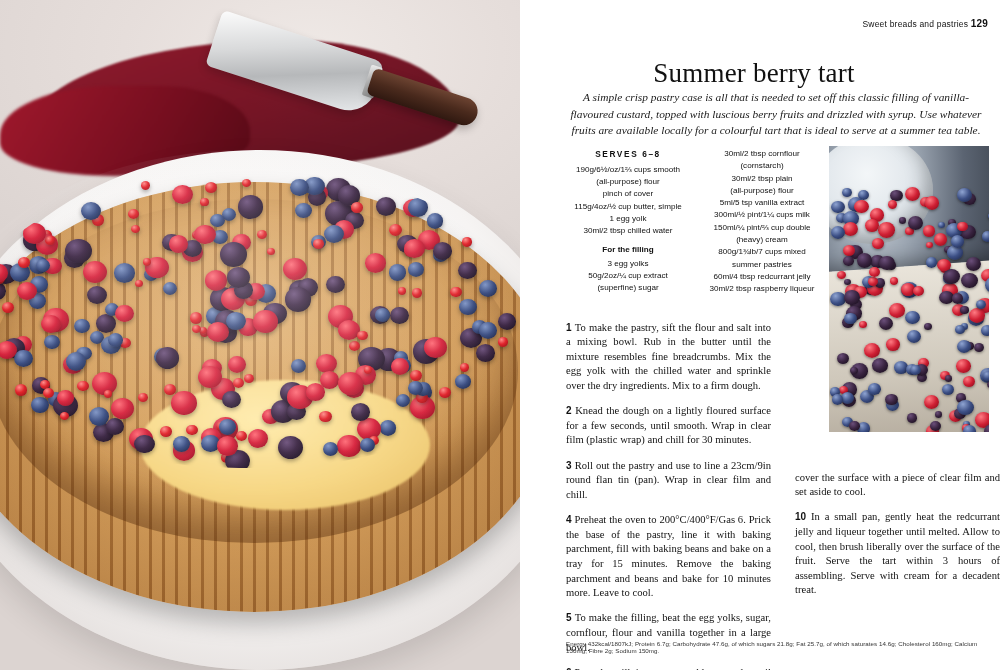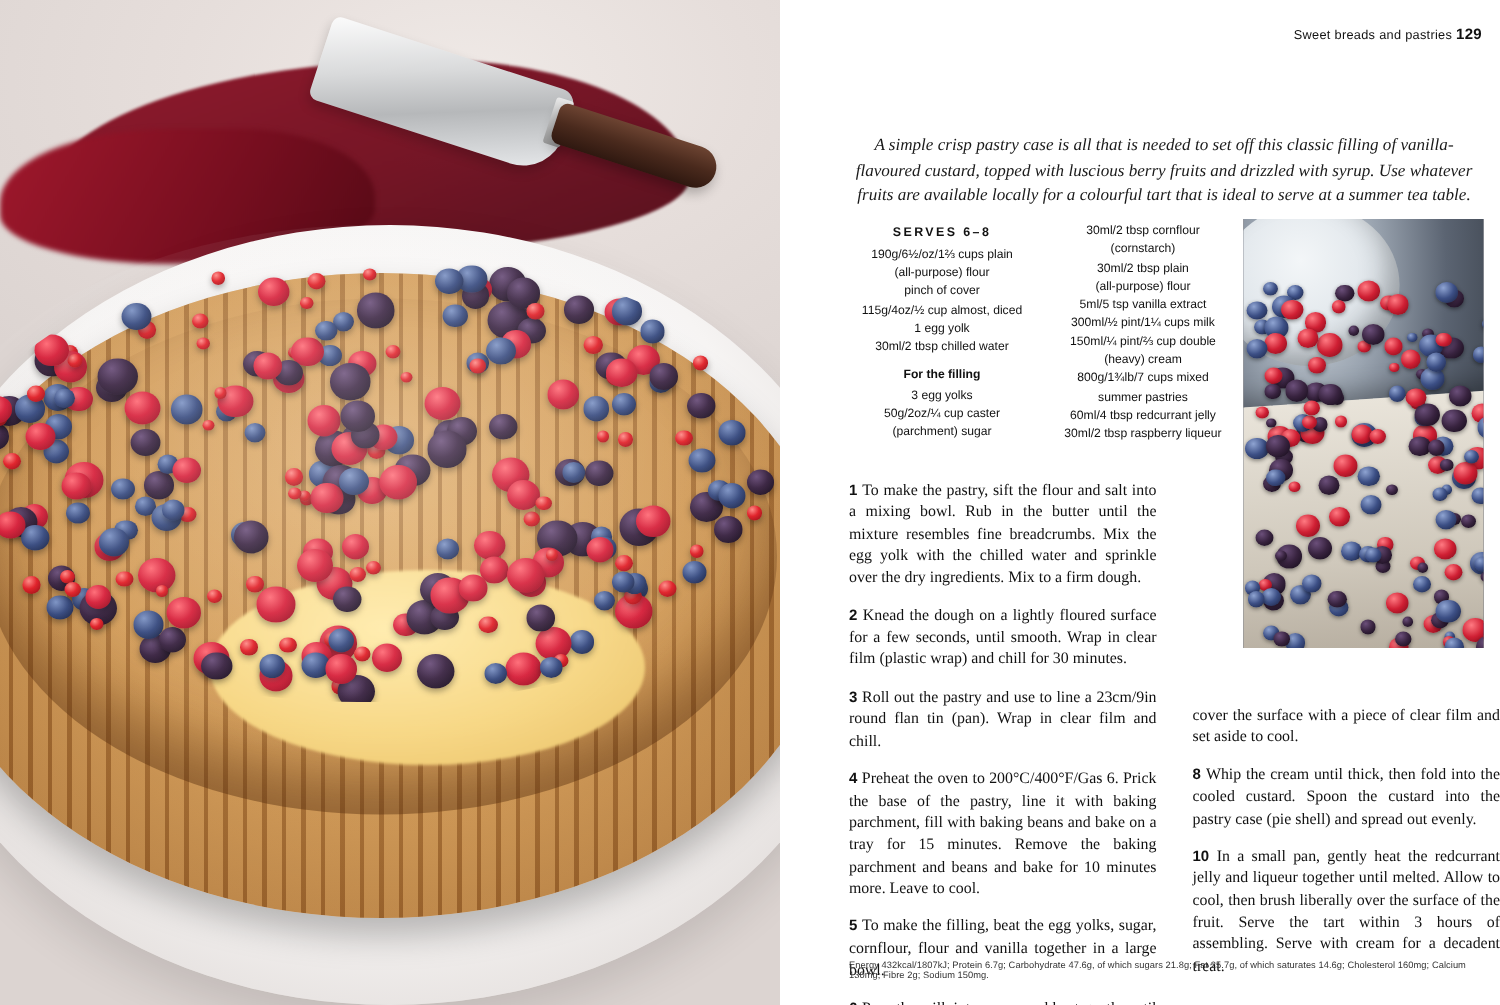--- a/index.html
+++ b/index.html
@@ -486,39 +486,40 @@
     <div class="dust"></div>
   </div>
 
   <div class="text-page">
 
     <div class="folio">
       <span>Sweet breads and pastries</span>
       <span class="num">129</span>
     </div>
 
+    <h1 class="recipe-title">Summer berry tart</h1>
 
     <p class="intro">A simple crisp pastry case is all that is needed to set off this classic filling of vanilla-flavoured custard, topped with luscious berry fruits and drizzled with syrup. Use whatever fruits are available locally for a colourful tart that is ideal to serve at a summer tea table.</p>
 
     <div class="ing-wrap">
       <div class="ing-col">
         <div class="serves">SERVES 6–8</div>
         <div id="ing-left">
-            <div>190g/6½/oz/1⅔ cups plain</div>
+            <div>190g/6½/oz/1⅔ cups smooth</div>
             <div>(all-purpose) flour</div>
             <div>pinch of cover</div>
-            <div>115g/4oz/½ cup almost, diced</div>
+            <div>115g/4oz/½ cup butter, simple</div>
             <div>1 egg yolk</div>
             <div>30ml/2 tbsp chilled water</div>
           </div>
         <div class="sub-head">For the filling</div>
         <div id="ing-left2">
             <div>3 egg yolks</div>
-            <div>50g/2oz/¼ cup caster</div>
-            <div>(parchment) sugar</div>
+            <div>50g/2oz/¼ cup extract</div>
+            <div>(superfine) sugar</div>
           </div>
       </div>
       <div class="ing-col">
         <div id="ing-right">
             <div>30ml/2 tbsp cornflour</div>
             <div>(cornstarch)</div>
             <div>30ml/2 tbsp plain</div>
             <div>(all-purpose) flour</div>
             <div>5ml/5 tsp vanilla extract</div>
             <div>300ml/½ pint/1¼ cups milk</div>
@@ -687,20 +688,19 @@
       <div class="col-left" id="steps-left">
           <p class="step"><span class="n">1 </span><span>To make the pastry, sift the flour and salt into a mixing bowl. Rub in the butter until the mixture resembles fine breadcrumbs. Mix the egg yolk with the chilled water and sprinkle over the dry ingredients. Mix to a firm dough.</span></p>
           <p class="step"><span class="n">2 </span><span>Knead the dough on a lightly floured surface for a few seconds, until smooth. Wrap in clear film (plastic wrap) and chill for 30 minutes.</span></p>
           <p class="step"><span class="n">3 </span><span>Roll out the pastry and use to line a 23cm/9in round flan tin (pan). Wrap in clear film and chill.</span></p>
           <p class="step"><span class="n">4 </span><span>Preheat the oven to 200°C/400°F/Gas 6. Prick the base of the pastry, line it with baking parchment, fill with baking beans and bake on a tray for 15 minutes. Remove the baking parchment and beans and bake for 10 minutes more. Leave to cool.</span></p>
           <p class="step"><span class="n">5 </span><span>To make the filling, beat the egg yolks, sugar, cornflour, flour and vanilla together in a large bowl.</span></p>
           <p class="step"><span class="n">6 </span><span>Pour the milk into a pan, and heat gently until almost boiling. Slowly pour the milk on to the egg mixture, whisking all the time.</span></p>
         </div>
       <div class="col-right" id="steps-right">
           <p class="step"><span>cover the surface with a piece of clear film and set aside to cool.</span></p>
-          <p class="step"><span class="n">8 </span><span>Whip the cream until thick, then fold into the cooled custard. Spoon the custard into the pastry case (pie shell) and spread out evenly.</span></p>
           <p class="step"><span class="n">10 </span><span>In a small pan, gently heat the redcurrant jelly and liqueur together until melted. Allow to cool, then brush liberally over the surface of the fruit. Serve the tart within 3 hours of assembling. Serve with cream for a decadent treat.</span></p>
         </div>
     </div>
 
     <div class="nutrition">Energy 432kcal/1807kJ; Protein 6.7g; Carbohydrate 47.6g, of which sugars 21.8g; Fat 25.7g, of which saturates 14.6g; Cholesterol 160mg; Calcium 130mg; Fibre 2g; Sodium 150mg.</div>
   </div>
 </div>
 
 </body></html>

